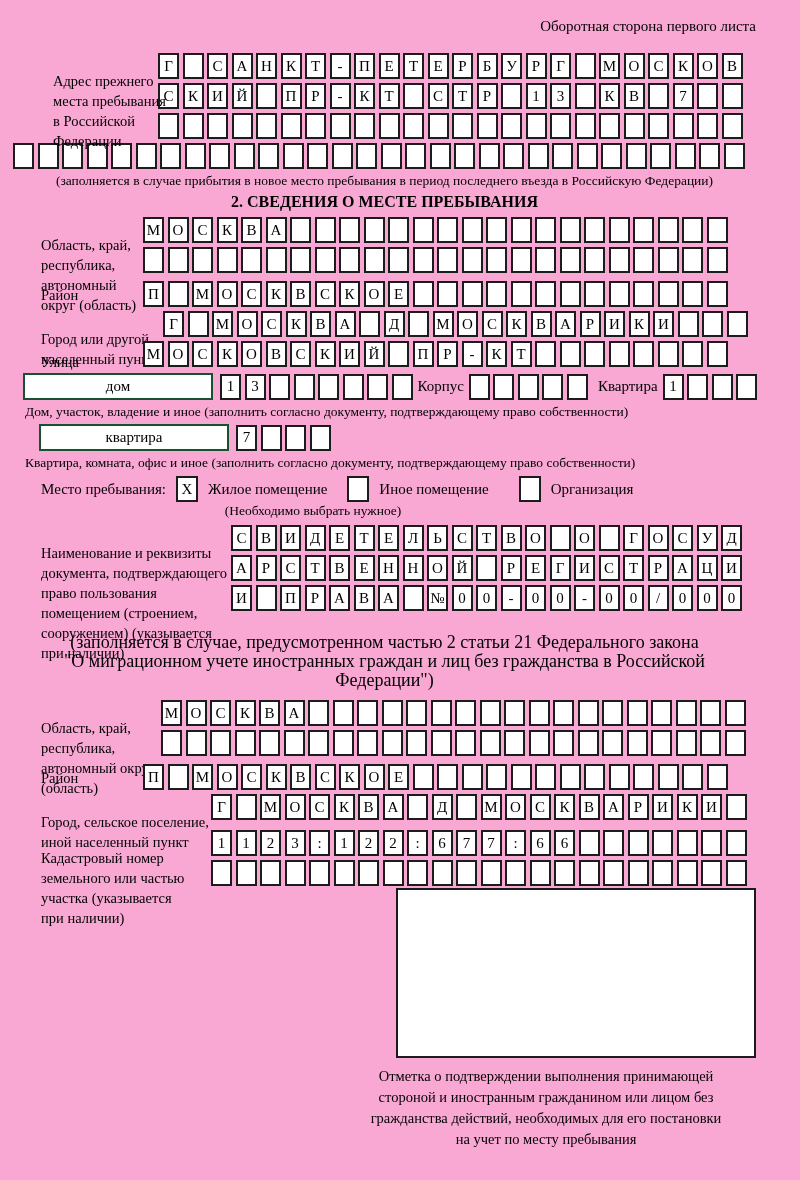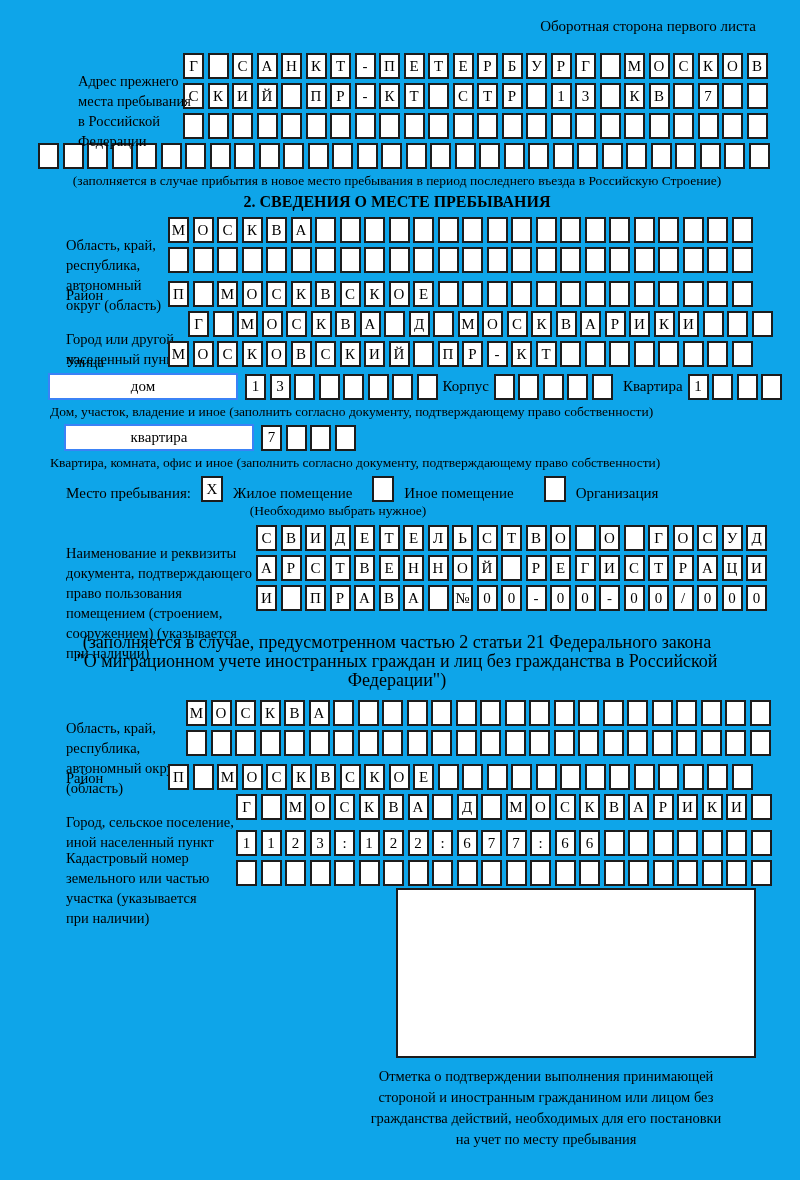--- a/index.html
+++ b/index.html
@@ -1,44 +1,44 @@
 <!DOCTYPE html>
 <html><head>
 <meta charset="utf-8">
 <style>
   html,body{margin:0;padding:0;background:#fff;}
   body{width:800px;height:1180px;color:#000;font-family:"Liberation Serif","DejaVu Serif",serif;}
   .page{position:relative;box-sizing:border-box;width:800px;height:1180px;overflow:hidden;
-        padding:18px 44px 0 38px;background:#0ea5e9;}
+        padding:18px 44px 0 13px;background:#f9a8d4;}
   .header-note{text-align:right;font-size:15px;margin-bottom:18px;}
   
   .boxrow{display:flex;gap:3.5px;}
   .rows{display:flex;flex-direction:column;gap:4px;}
   .cbox{box-sizing:border-box;flex:none;width:21px;height:26px;border:2px solid #1c1c1c;
         display:flex;align-items:center;justify-content:center;font-size:15px;line-height:1;background:#fff;}
   .chk{width:22px;height:26px;}
   
   .field{position:relative;}
   .flabel{position:absolute;left:28px;top:18px;font-size:14.5px;line-height:20px;white-space:pre-line;}
   .flabel-prev{left:40px;}
   .f-prev{padding-left:145px;margin-bottom:4px;}
   .overflow-row{margin:4px 0 3px 0;}
   .center-note{text-align:center;font-size:13.5px;line-height:18px;margin-bottom:3px;}
   .sec-title{text-align:center;font-weight:bold;font-size:16px;margin:2px 0 6px 0;}
   .f-region{padding-left:130px;margin-bottom:8px;}
   .f-district{padding-left:130px;margin-bottom:4px;}
   .f-city{padding-left:150px;margin-bottom:4px;}
   .f-street{padding-left:130px;margin-bottom:6px;}
   .house-row{display:flex;align-items:center;margin:0 0 3px 10px;}
-  .wide-box{box-sizing:border-box;width:190px;height:27px;border:2px solid #3b82f6;
+  .wide-box{box-sizing:border-box;width:190px;height:27px;border:2px solid #14532d;
             display:flex;align-items:center;justify-content:center;font-size:15px;flex:none;background:#fff;}
   .inline-lab{font-size:15px;margin:0 5px;white-space:nowrap;text-align:center;}
   .small-note{font-size:13.5px;line-height:18px;margin:0 0 3px 12px;}
   .apt-row{display:flex;align-items:center;margin:2px 0 3px 26px;}
-  .stay-row{display:flex;align-items:flex-end;margin:4px 0 0 28px;font-size:15px;}
+  .stay-row{display:flex;align-items:center;margin:4px 0 0 28px;font-size:15px;}
   .stay-row .cbox{margin:0 10px;}
   .needed-note{font-size:13.5px;margin:1px 0 6px 0;width:600px;text-align:center;}
   .f-doc{padding-left:218px;margin-bottom:22px;}
   .fact-title{text-align:center;font-weight:bold;font-size:15.5px;margin:4px 0 6px 0;}
   .fact-notes{text-align:center;font-size:18px;line-height:19px;margin-bottom:10px;white-space:pre-line;}
   .f-region2{padding-left:148px;margin-bottom:8px;}
   .f-city2{padding-left:198px;margin-bottom:4px;}
   .f-cad{padding-left:198px;margin-top:10px;margin-bottom:2px;}
   .stamp-box{box-sizing:border-box;width:360px;height:170px;border:2px solid #1c1c1c;
              margin:2px 0 0 auto;background:#fff;}
@@ -163,21 +163,21 @@
       <span class="cbox"></span>
       <span class="cbox"></span>
       <span class="cbox"></span>
       <span class="cbox"></span>
       <span class="cbox"></span>
       <span class="cbox"></span>
       <span class="cbox"></span>
       <span class="cbox"></span>
       <span class="cbox"></span>
     </div>
-  <div class="center-note">(заполняется в случае прибытия в новое место пребывания в период последнего въезда в Российскую Строение)</div>
+  <div class="center-note">(заполняется в случае прибытия в новое место пребывания в период последнего въезда в Российскую Федерации)</div>
 
   <div class="sec-title">2. СВЕДЕНИЯ О МЕСТЕ ПРЕБЫВАНИЯ</div>
 
   <div class="field f-region">
     <div class="flabel">Область, край,
 республика,
 автономный
 округ (область)</div>
     <div class="rows">
       <div class="boxrow">

